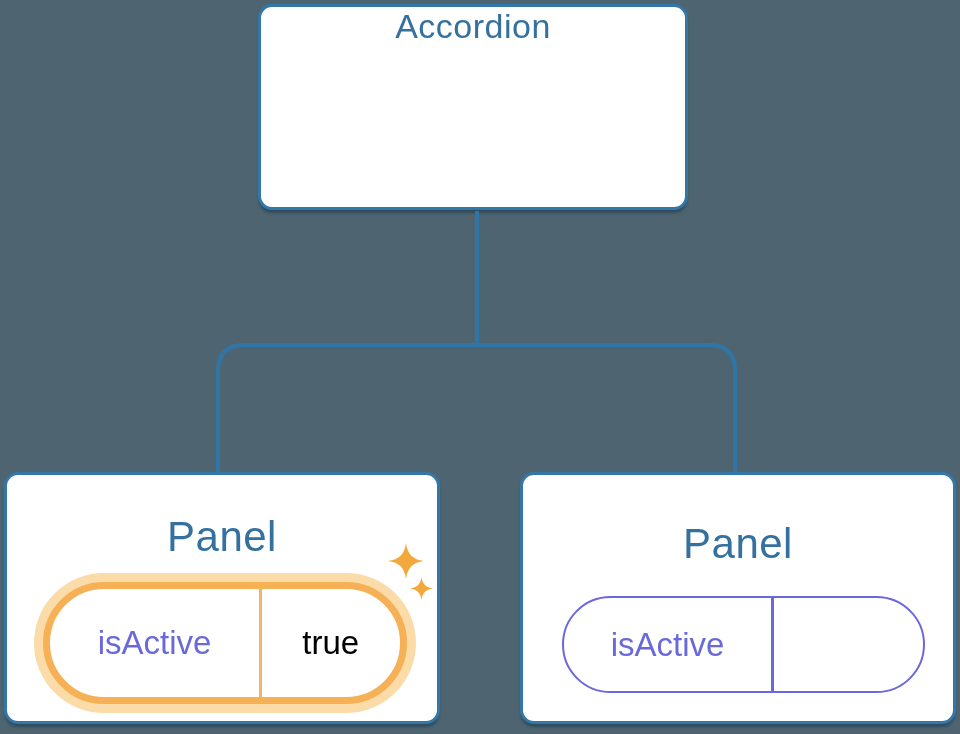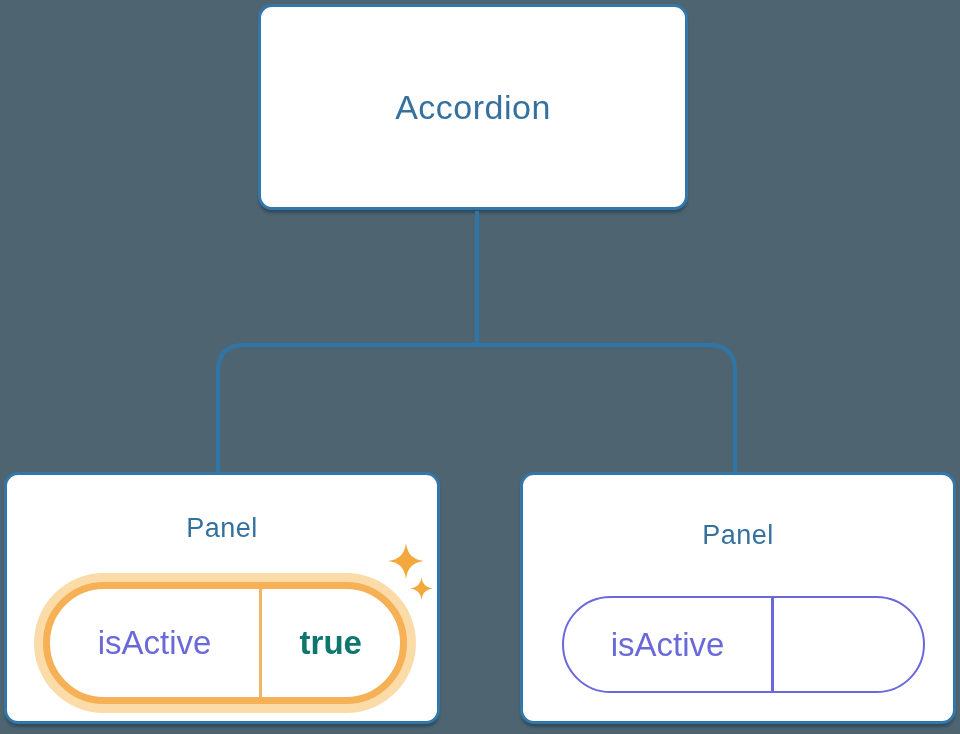--- a/index.html
+++ b/index.html
@@ -17,34 +17,34 @@
   .node{
     position:absolute;
     background:#ffffff;
     border:3px solid #3377A9;
     border-radius:14px;
     box-shadow:0 4px 3px -1px rgba(21,52,77,0.55);
     box-sizing:border-box;
   }
   .node-root{
     left:258px;top:4px;width:430px;height:206px;
-    display:flex;align-items:center;justify-content:center;
+    display:flex;align-items:flex-start;justify-content:center;
   }
   .node-label{
     color:#35719F;
     font-size:34px;
     font-weight:500;
     letter-spacing:.5px;
   }
   .panel-label{
     position:absolute;
     left:0;right:0;
     text-align:center;
     color:#35719F;
-    font-size:27px;
+    font-size:42px;
     font-weight:500;
     letter-spacing:.5px;
   }
   .panel-left{left:4px;top:472px;width:436px;height:252px;}
   .panel-right{left:520px;top:472px;width:436px;height:252px;}
   .panel-left .panel-label{top:38px;}
   .panel-right .panel-label{top:45px;}
 
   
   .connector{
@@ -76,21 +76,21 @@
   .pill .cell{
     display:flex;
     align-items:center;
     justify-content:center;
     color:#6A69DA;
     font-size:33px;
   }
   .pill-active .cell-name{flex:0 0 209px;}
   .pill-inactive .cell-name{flex:0 0 207px;}
   .pill .cell-value{flex:1 1 auto;}
-  .pill-active .cell-value{font-weight:bold;color:#0f766e;}
+  .pill-active .cell-value{font-weight:normal;color:#000000;}
   .pill-divider{width:2.5px;align-self:stretch;}
   .pill-active .pill-divider{background:#F2B464;}
   .pill-inactive .pill-divider{background:#6B68DB;}
 
   
   .sparkle{position:absolute;pointer-events:none;}
   .sparkle svg{display:block;}
   .sparkle-big{left:388px;top:543px;width:36px;height:36px;}
   .sparkle-small{left:410px;top:577px;width:23px;height:23px;}
 </style>

